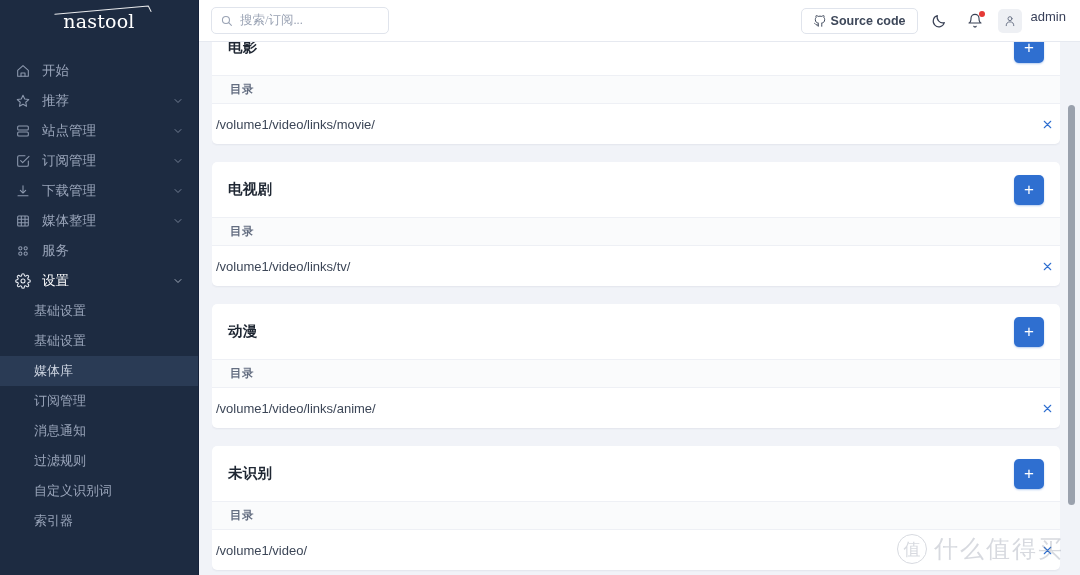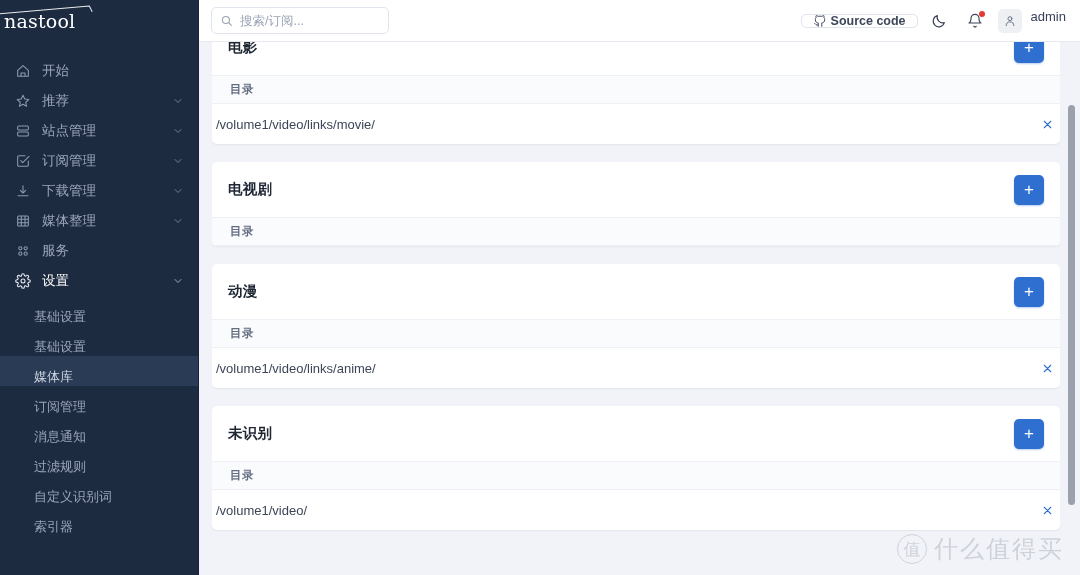--- a/index.html
+++ b/index.html
@@ -15,21 +15,21 @@
   .sidebar {
     width: 199px; min-width: 199px; height: 575px;
     background: #1d2b41;
     color: #a6b0c3;
     overflow: hidden;
     position: relative;
     border-right: 1px solid #16223a;
   }
   .brand {
     height: 42px;
-    display: flex; align-items: center; 
+    display: flex; align-items: center; justify-content: center;
     position: relative;
   }
   .brand-logo {
     font-family: "DejaVu Serif", "Liberation Serif", serif;
     color: #ffffff;
     font-size: 19px;
     letter-spacing: .2px;
     position: relative;
     padding: 0 4px;
   }
@@ -56,21 +56,21 @@
     display: inline-flex; align-items: center; justify-content: center;
     flex: 0 0 18px;
   }
   .nav-item .ico svg { width: 16px; height: 16px; display: block; }
   .nav-item .lbl { flex: 1 1 auto; }
   .nav-item .chev { width: 12px; height: 12px; opacity: .75; flex: 0 0 12px; }
   .nav-item.active { color: #ffffff; }
   .nav-item.active .ico svg { stroke: #e8ecf3; }
   .sub-item {
     height: 30px;
-    display: flex; align-items: flex-end;
+    display: flex; align-items: center;
     padding-left: 34px;
     font-size: 13px;
     color: #9aa5ba;
     cursor: pointer;
   }
   .sub-item.current {
     background: #2a3b55;
     color: #cfd6e3;
   }
 
@@ -98,30 +98,30 @@
     padding: 0 8px;
     background: #fff;
   }
   .search-box svg { width: 13px; height: 13px; flex: 0 0 13px; }
   .search-input {
     border: 0; outline: 0;
     font-size: 12.5px;
     color: #4a5468;
     margin-left: 7px;
     width: 100%;
-    font-family: Liberation Sans, sans-serif;
+    font-family: Liberation Serif, serif;
     background: transparent;
   }
   .search-input::placeholder { color: #9aa3b4; }
   .topbar-right {
     margin-left: auto;
     display: flex; align-items: center; gap: 0;
   }
   .src-btn {
-    height: 14px;
+    height: 26px;
     border: 1px solid #e0e4ec;
     border-radius: 5px;
     background: #fff;
     display: flex; align-items: center; gap: 4px;
     padding: 0 11px;
     font-size: 12.5px;
     font-weight: bold;
     color: #3d4759;
     cursor: pointer;
     font-family: inherit;
@@ -481,20 +481,28 @@
               </span>
             </div>
           </div>
 
           <div class="card">
             <div class="card-head">
               <span class="card-title">电视剧</span>
               <button class="add-btn">+</button>
             </div>
             <div class="col-head">目录</div>
+            <div class="row">
+              <span class="path">/volume1/video/links/tv/</span>
+              <span class="del">
+                <svg viewBox="0 0 24 24" fill="none" stroke="#2f6fd0" stroke-width="2" stroke-linecap="round">
+                    <path d="M6 6 L18 18 M18 6 L6 18"></path>
+                  </svg>
+              </span>
+            </div>
           </div>
 
           <div class="card">
             <div class="card-head">
               <span class="card-title">动漫</span>
               <button class="add-btn">+</button>
             </div>
             <div class="col-head">目录</div>
             <div class="row">
               <span class="path">/volume1/video/links/anime/</span>

